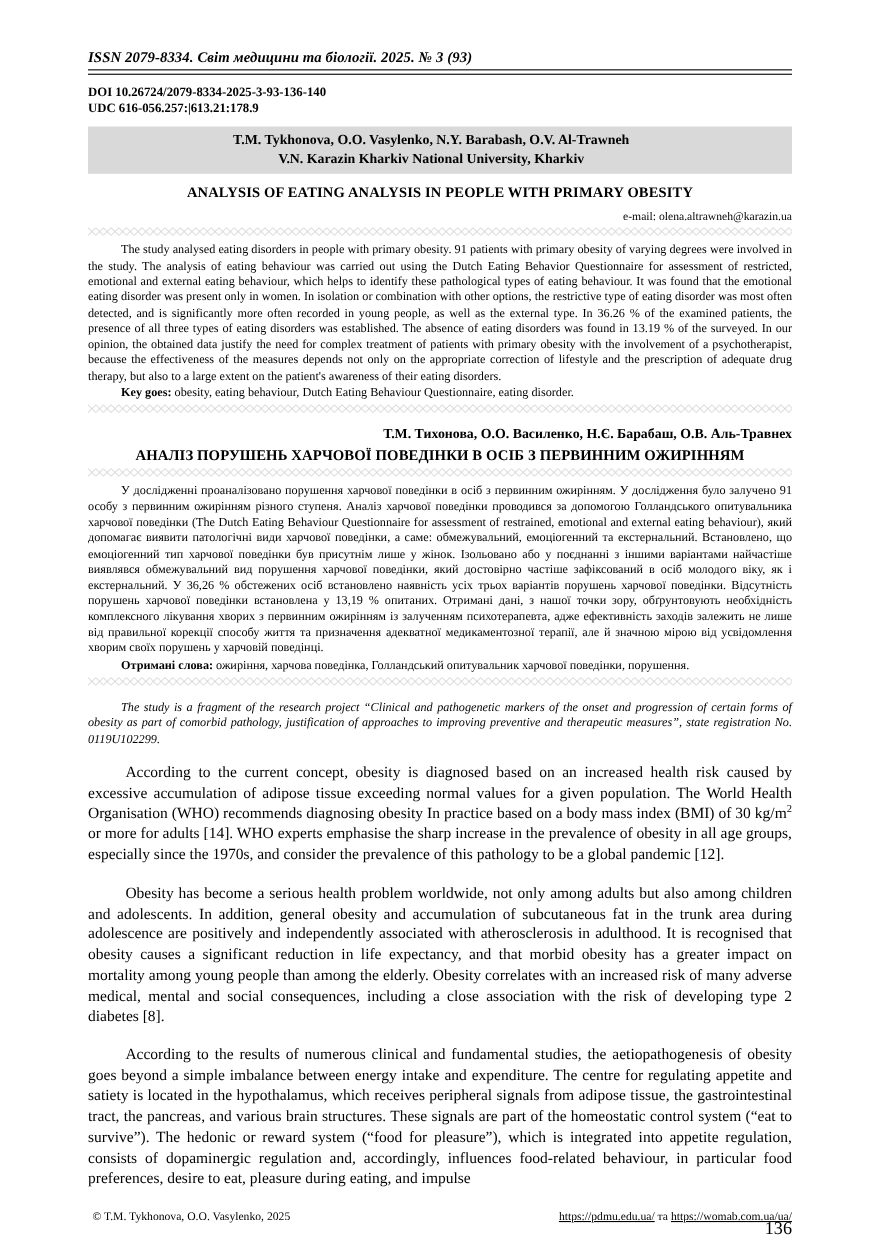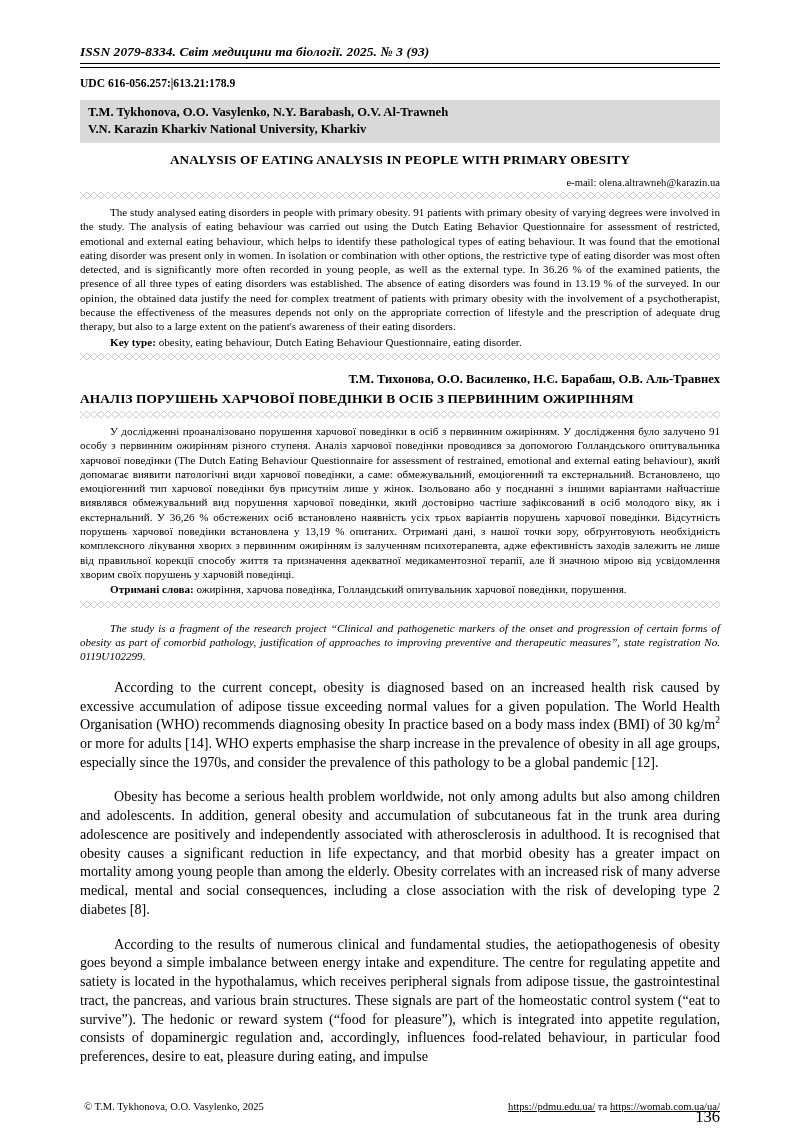--- a/index.html
+++ b/index.html
@@ -49,20 +49,21 @@
     font-weight: bold;
     font-size: 11.6px;
     line-height: 1.33;
   }
 
   
   .author-band {
     margin-top: 9px;
     background: #d9d9d9;
     padding: 4px 24px 5px 8px;
+    text-align: center;
     font-weight: bold;
     font-size: 12.6px;
     line-height: 1.35;
   }
   .author-band .line { display: block; }
 
   
   .title-en {
     margin-top: 9px;
     text-align: center;
@@ -109,21 +110,21 @@
 
   
   .authors-ua {
     margin-top: 12px;
     text-align: right;
     font-weight: bold;
     font-size: 12.6px;
   }
   .title-ua {
     margin-top: 4px;
-    text-align: left;
+    text-align: center;
     font-weight: bold;
     font-size: 13.4px;
     letter-spacing: 0.1px;
   }
 
   
   .funding {
     margin-top: 13px;
     font-style: italic;
     font-size: 11.1px;
@@ -184,36 +185,37 @@
 </head>
 <body>
 
 <div class="page">
   <div class="content">
 
     <div class="running-head">ISSN 2079-8334. Світ медицини та біології. 2025. № 3 (93)</div>
     <div class="rule-double"></div>
 
     <div class="doi-block">
+      <div>DOI 10.26724/2079-8334-2025-3-93-136-140</div>
       <div>UDC 616-056.257:|613.21:178.9</div>
     </div>
 
     <div class="author-band">
       <span class="line">T.M. Tykhonova, O.O. Vasylenko, N.Y. Barabash, O.V. Al-Trawneh</span>
       <span class="line">V.N. Karazin Kharkiv National University, Kharkiv</span>
     </div>
 
     <div class="title-en">ANALYSIS OF EATING ANALYSIS IN PEOPLE WITH PRIMARY OBESITY</div>
 
     <div class="email">e-mail: olena.altrawneh@karazin.ua</div>
 
     <div class="zigzag"></div>
 
     <div class="abstract">The study analysed eating disorders in people with primary obesity. 91 patients with primary obesity of varying degrees were involved in the study. The analysis of eating behaviour was carried out using the Dutch Eating Behavior Questionnaire for assessment of restricted, emotional and external eating behaviour, which helps to identify these pathological types of eating behaviour. It was found that the emotional eating disorder was present only in women. In isolation or combination with other options, the restrictive type of eating disorder was most often detected, and is significantly more often recorded in young people, as well as the external type. In 36.26 % of the examined patients, the presence of all three types of eating disorders was established. The absence of eating disorders was found in 13.19 % of the surveyed. In our opinion, the obtained data justify the need for complex treatment of patients with primary obesity with the involvement of a psychotherapist, because the effectiveness of the measures depends not only on the appropriate correction of lifestyle and the prescription of adequate drug therapy, but also to a large extent on the patient's awareness of their eating disorders.</div>
-    <div class="keywords"><b>Key type:</b><span> obesity, eating behaviour, Dutch Eating Behaviour Questionnaire, eating disorder.</span></div>
+    <div class="keywords"><b>Key goes:</b><span> obesity, eating behaviour, Dutch Eating Behaviour Questionnaire, eating disorder.</span></div>
 
     <div class="zigzag"></div>
 
     <div class="authors-ua">Т.М. Тихонова, О.О. Василенко, Н.Є. Барабаш, О.В. Аль-Травнех</div>
     <div class="title-ua">АНАЛІЗ ПОРУШЕНЬ ХАРЧОВОЇ ПОВЕДІНКИ В ОСІБ З ПЕРВИННИМ ОЖИРІННЯМ</div>
 
     <div class="zigzag"></div>
 
     <div class="abstract">У дослідженні проаналізовано порушення харчової поведінки в осіб з первинним ожирінням. У дослідження було залучено 91 особу з первинним ожирінням різного ступеня. Аналіз харчової поведінки проводився за допомогою Голландського опитувальника харчової поведінки (The Dutch Eating Behaviour Questionnaire for assessment of restrained, emotional and external eating behaviour), який допомагає виявити патологічні види харчової поведінки, а саме: обмежувальний, емоціогенний та екстернальний. Встановлено, що емоціогенний тип харчової поведінки був присутнім лише у жінок. Ізольовано або у поєднанні з іншими варіантами найчастіше виявлявся обмежувальний вид порушення харчової поведінки, який достовірно частіше зафіксований в осіб молодого віку, як і екстернальний. У 36,26 % обстежених осіб встановлено наявність усіх трьох варіантів порушень харчової поведінки. Відсутність порушень харчової поведінки встановлена у 13,19 % опитаних. Отримані дані, з нашої точки зору, обґрунтовують необхідність комплексного лікування хворих з первинним ожирінням із залученням психотерапевта, адже ефективність заходів залежить не лише від правильної корекції способу життя та призначення адекватної медикаментозної терапії, але й значною мірою від усвідомлення хворим своїх порушень у харчовій поведінці.</div>
     <div class="keywords"><b>Отримані слова:</b><span> ожиріння, харчова поведінка, Голландський опитувальник харчової поведінки, порушення.</span></div>

